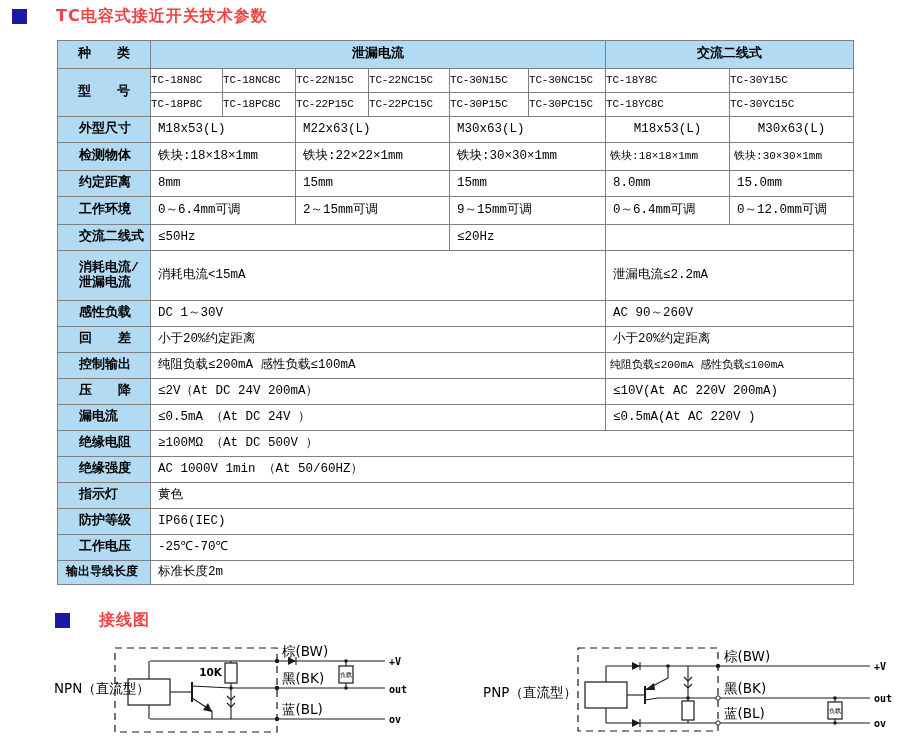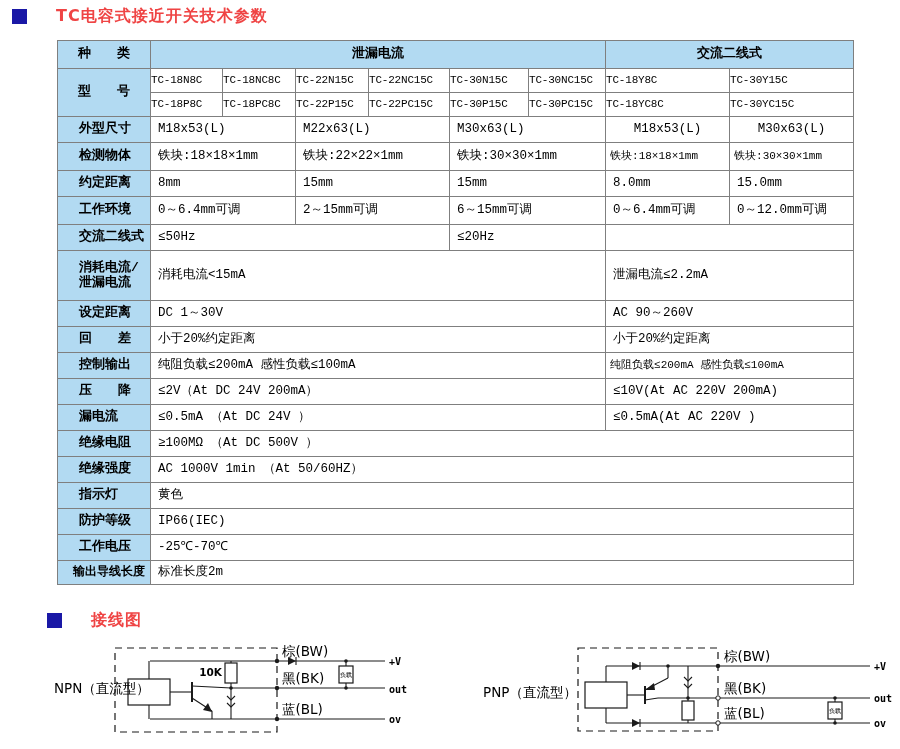--- a/index.html
+++ b/index.html
@@ -106,37 +106,37 @@
           <td class="v" colspan="2">8mm</td>
           <td class="v" colspan="2">15mm</td>
           <td class="v" colspan="2">15mm</td>
           <td class="v">8.0mm</td>
           <td class="v">15.0mm</td>
         </tr>
         <tr style="height:28px">
           <td class="lb">工作环境</td>
           <td class="v" colspan="2">0～6.4mm可调</td>
           <td class="v" colspan="2">2～15mm可调</td>
-          <td class="v" colspan="2">6～15mm可调</td>
+          <td class="v" colspan="2">9～15mm可调</td>
           <td class="v">0～6.4mm可调</td>
           <td class="v">0～12.0mm可调</td>
         </tr>
         <tr style="height:26px">
           <td class="lb">交流二线式</td>
           <td class="v" colspan="4">≤50Hz</td>
           <td class="v" colspan="2">≤20Hz</td>
           <td class="v" colspan="2"></td>
         </tr>
         <tr style="height:50px">
           <td class="lb">消耗电流/泄漏电流</td>
           <td class="v" colspan="6">消耗电流&lt;15mA</td>
           <td class="v" colspan="2">泄漏电流≤2.2mA</td>
         </tr>
         <tr style="height:26px">
-          <td class="lb">设定距离</td>
+          <td class="lb">感性负载</td>
           <td class="v" colspan="6">DC 1～30V</td>
           <td class="v" colspan="2">AC  90～260V</td>
         </tr>
         <tr style="height:26px">
           <td class="lb">回　　差</td>
           <td class="v" colspan="6">小于20%约定距离</td>
           <td class="v" colspan="2">小于20%约定距离</td>
         </tr>
         <tr style="height:26px">
           <td class="lb">控制输出</td>
@@ -167,28 +167,28 @@
         </tr>
         <tr style="height:26px">
           <td class="lb">防护等级</td>
           <td class="v" colspan="8">IP66(IEC)</td>
         </tr>
         <tr style="height:26px">
           <td class="lb">工作电压</td>
           <td class="v" colspan="8">-25℃-70℃</td>
         </tr>
         <tr style="height:24px">
-          <td class="lb" style="font-size:12px;padding-left:15px;">输出导线长度</td>
+          <td class="lb" style="font-size:12px;padding-left:8px;">输出导线长度</td>
           <td class="v" colspan="8">标准长度2m</td>
         </tr>
       </tbody>
     </table>
   </div>
 
-  <div class="sec-title" style="left:4px;top:610px;padding-left:43px;">
+  <div class="sec-title" style="left:12px;top:610px;padding-left:43px;">
     <span class="bullet"></span>
     <span class="t">接线图</span>
   </div>
 
   <div class="diagram" style="left:40px;top:635px;width:390px;height:114px;">
     <svg viewBox="0 0 390 114" width="390" height="114">
 
       <line class="wire" x1="110" y1="26" x2="345" y2="26"></line>
       <line class="wire" x1="191" y1="53" x2="345" y2="53"></line>
       <line class="wire" x1="110" y1="84" x2="345" y2="84"></line>

